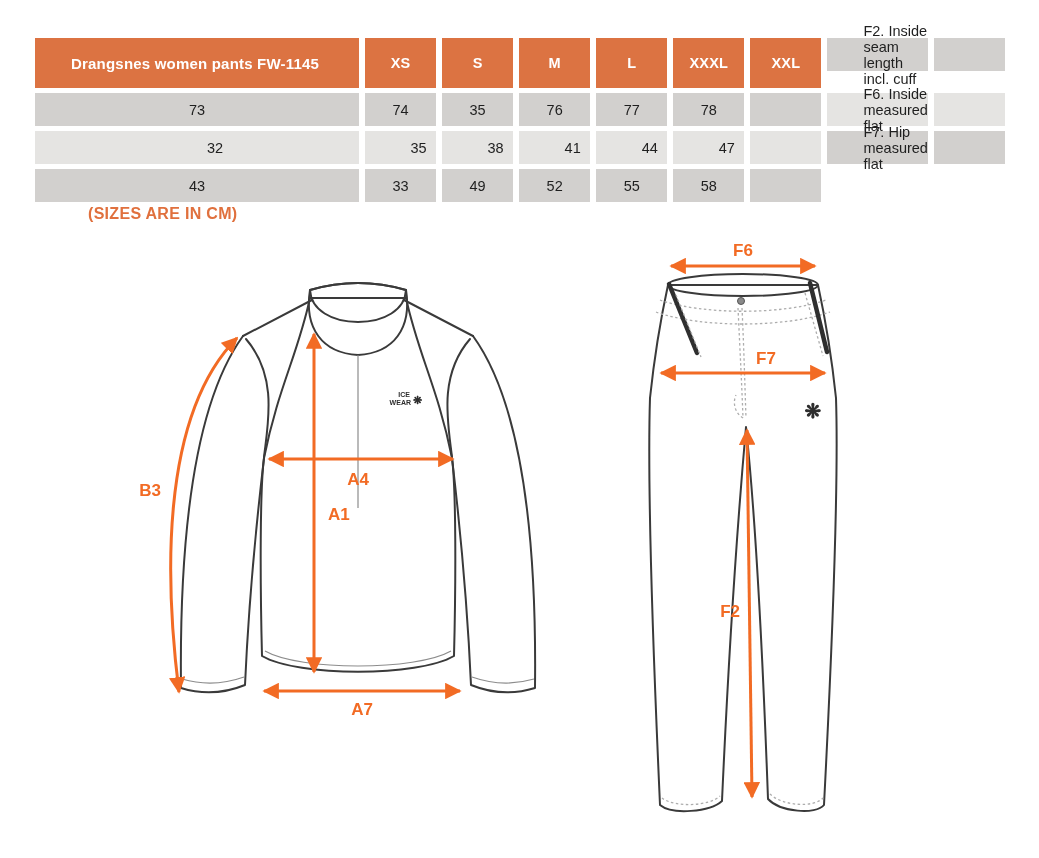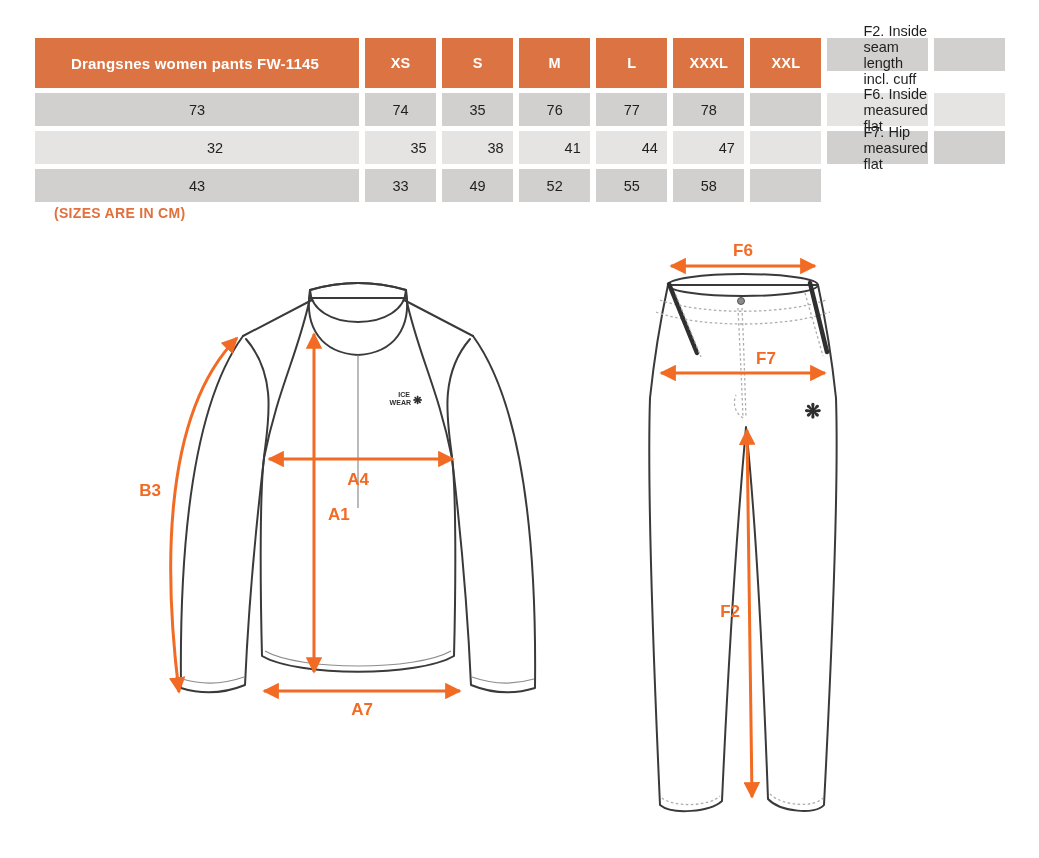--- a/index.html
+++ b/index.html
@@ -21,22 +21,22 @@
   .hcell.title{justify-content:flex-start;padding-left:36px;font-size:15px;}
   .dcell{
     height:33px;display:flex;align-items:center;justify-content:center;
     font-size:14.5px;color:#1f1f1f;
   }
   .dcell.lbl{justify-content:flex-start;padding-left:36px;}
   .row-dark{background:#D2D0CE;}
   .row-light{background:#E5E4E2;padding-left:36px;}
   
   .note{
-    position:absolute;left:54px;top:205px;
-    color:#E0703D;font-weight:600;font-size:14px;letter-spacing:.3px;
+    position:absolute;left:88px;top:205px;
+    color:#E0703D;font-weight:600;font-size:16px;letter-spacing:.3px;
   }
   
   .sweater-svg{position:absolute;left:88px;top:258px;}
   .pants-svg{position:absolute;left:630px;top:240px;}
   .garment-line{fill:none;stroke:#3A3A3A;stroke-width:2;stroke-linecap:round;stroke-linejoin:round;}
   .garment-thin{fill:none;stroke:#8C8C8C;stroke-width:1.2;}
   .stitch{fill:none;stroke:#ADADAD;stroke-width:1.3;stroke-dasharray:2.5 2.5;}
   .arrow{fill:none;stroke:#F26B24;stroke-width:3;}
   .mlabel{fill:#F26B24;font-family:"Liberation Sans",sans-serif;font-weight:bold;font-size:17px;}
   .logo-text{fill:#2E2E2E;font-family:"Liberation Sans",sans-serif;font-weight:bold;}

